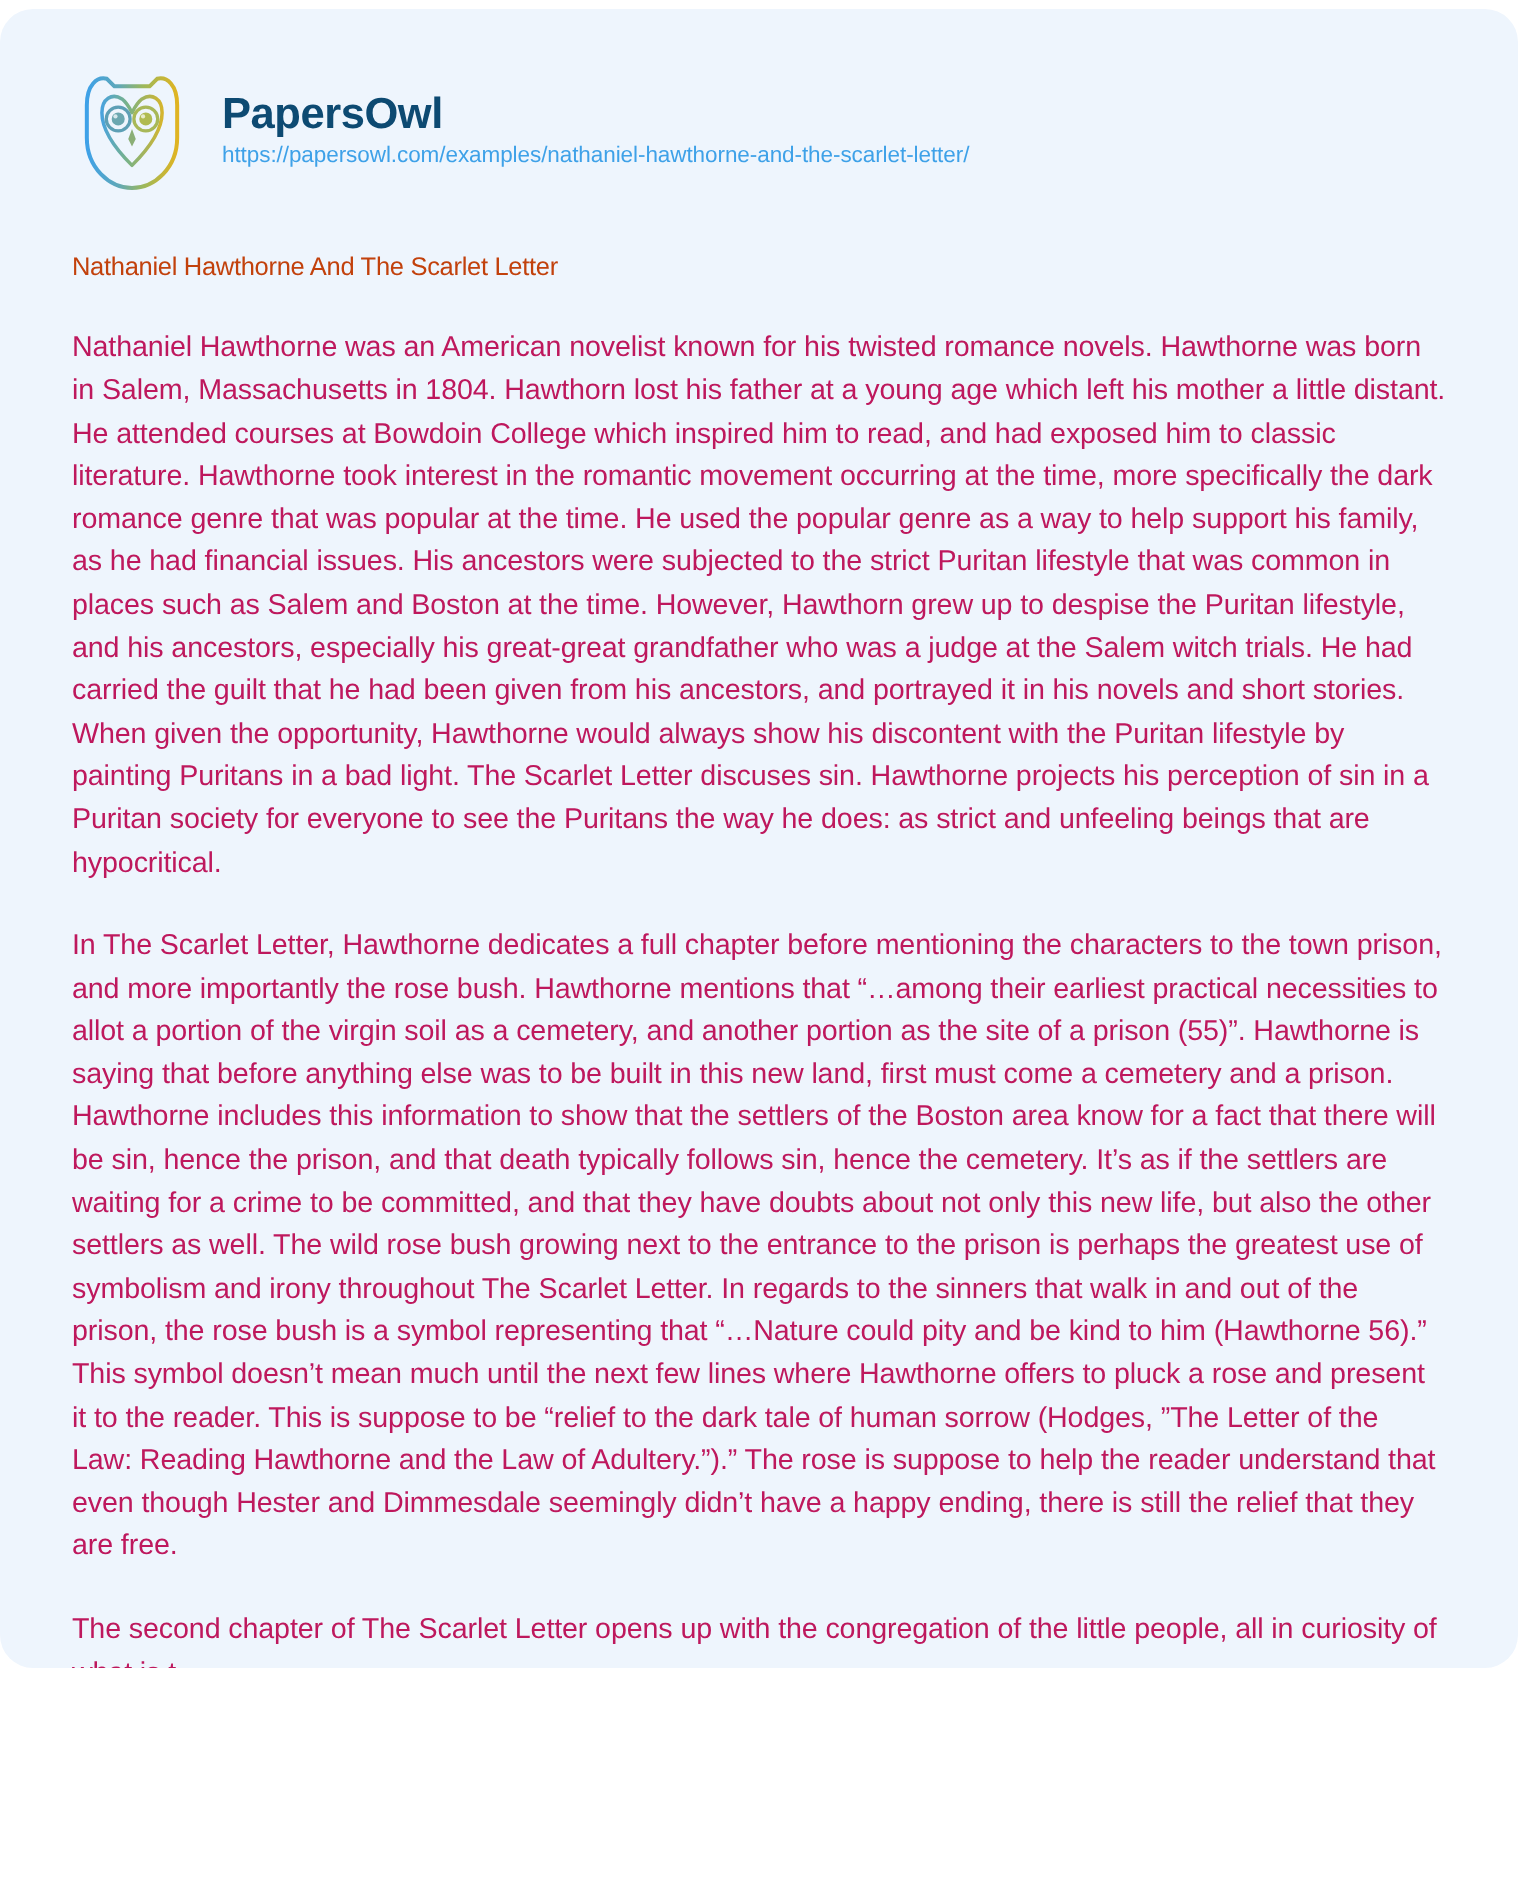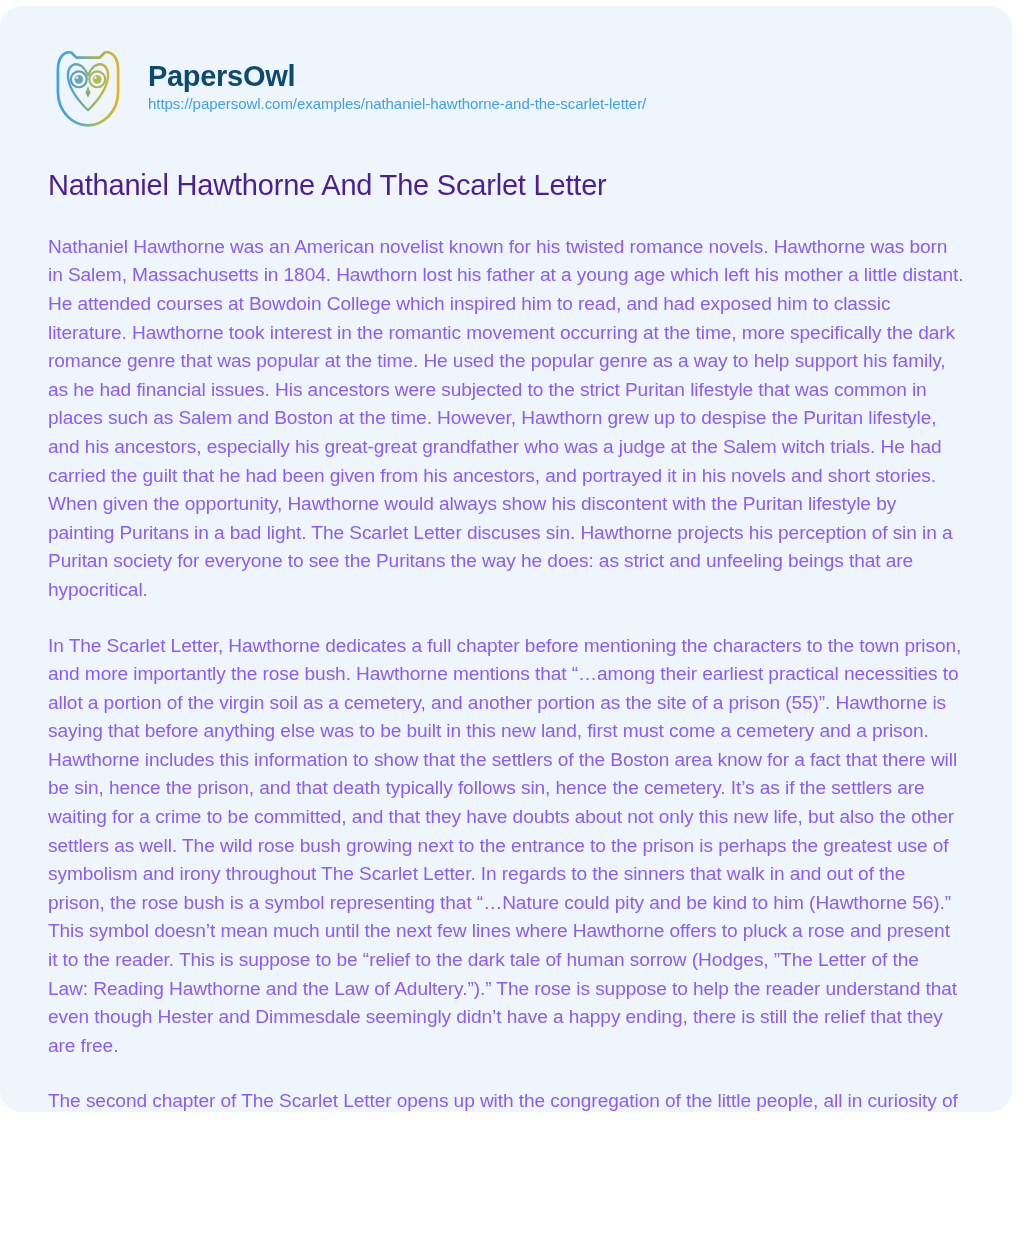--- a/index.html
+++ b/index.html
@@ -51,35 +51,35 @@
   .brand-url {
     font-size: 15px;
     color: #3ea1e8;
     line-height: 1.2;
     letter-spacing: -0.05px;
     text-decoration: none;
     white-space: nowrap;
   }
   .doc-title {
     margin: 36px 0 0 48px;
-    font-size: 29px;
+    font-size: 17px;
     font-weight: normal;
-    color: #4c1d95;
+    color: #c2410c;
     letter-spacing: -0.2px;
     line-height: 1.2;
   }
   .doc-body {
     margin: 30px 48px 0 48px;
     width: 916px;
   }
   .doc-body p {
     margin: 0 0 27px 0;
     font-size: 19.1px;
     line-height: 28.6px;
-    color: #8b5cf6;
+    color: #be185d;
     letter-spacing: -0.08px;
     text-align: left;
     word-spacing: 0px;
   }
   .doc-body p:last-child {
     margin-bottom: 0;
   }
 </style>
 </head>
 <body>

